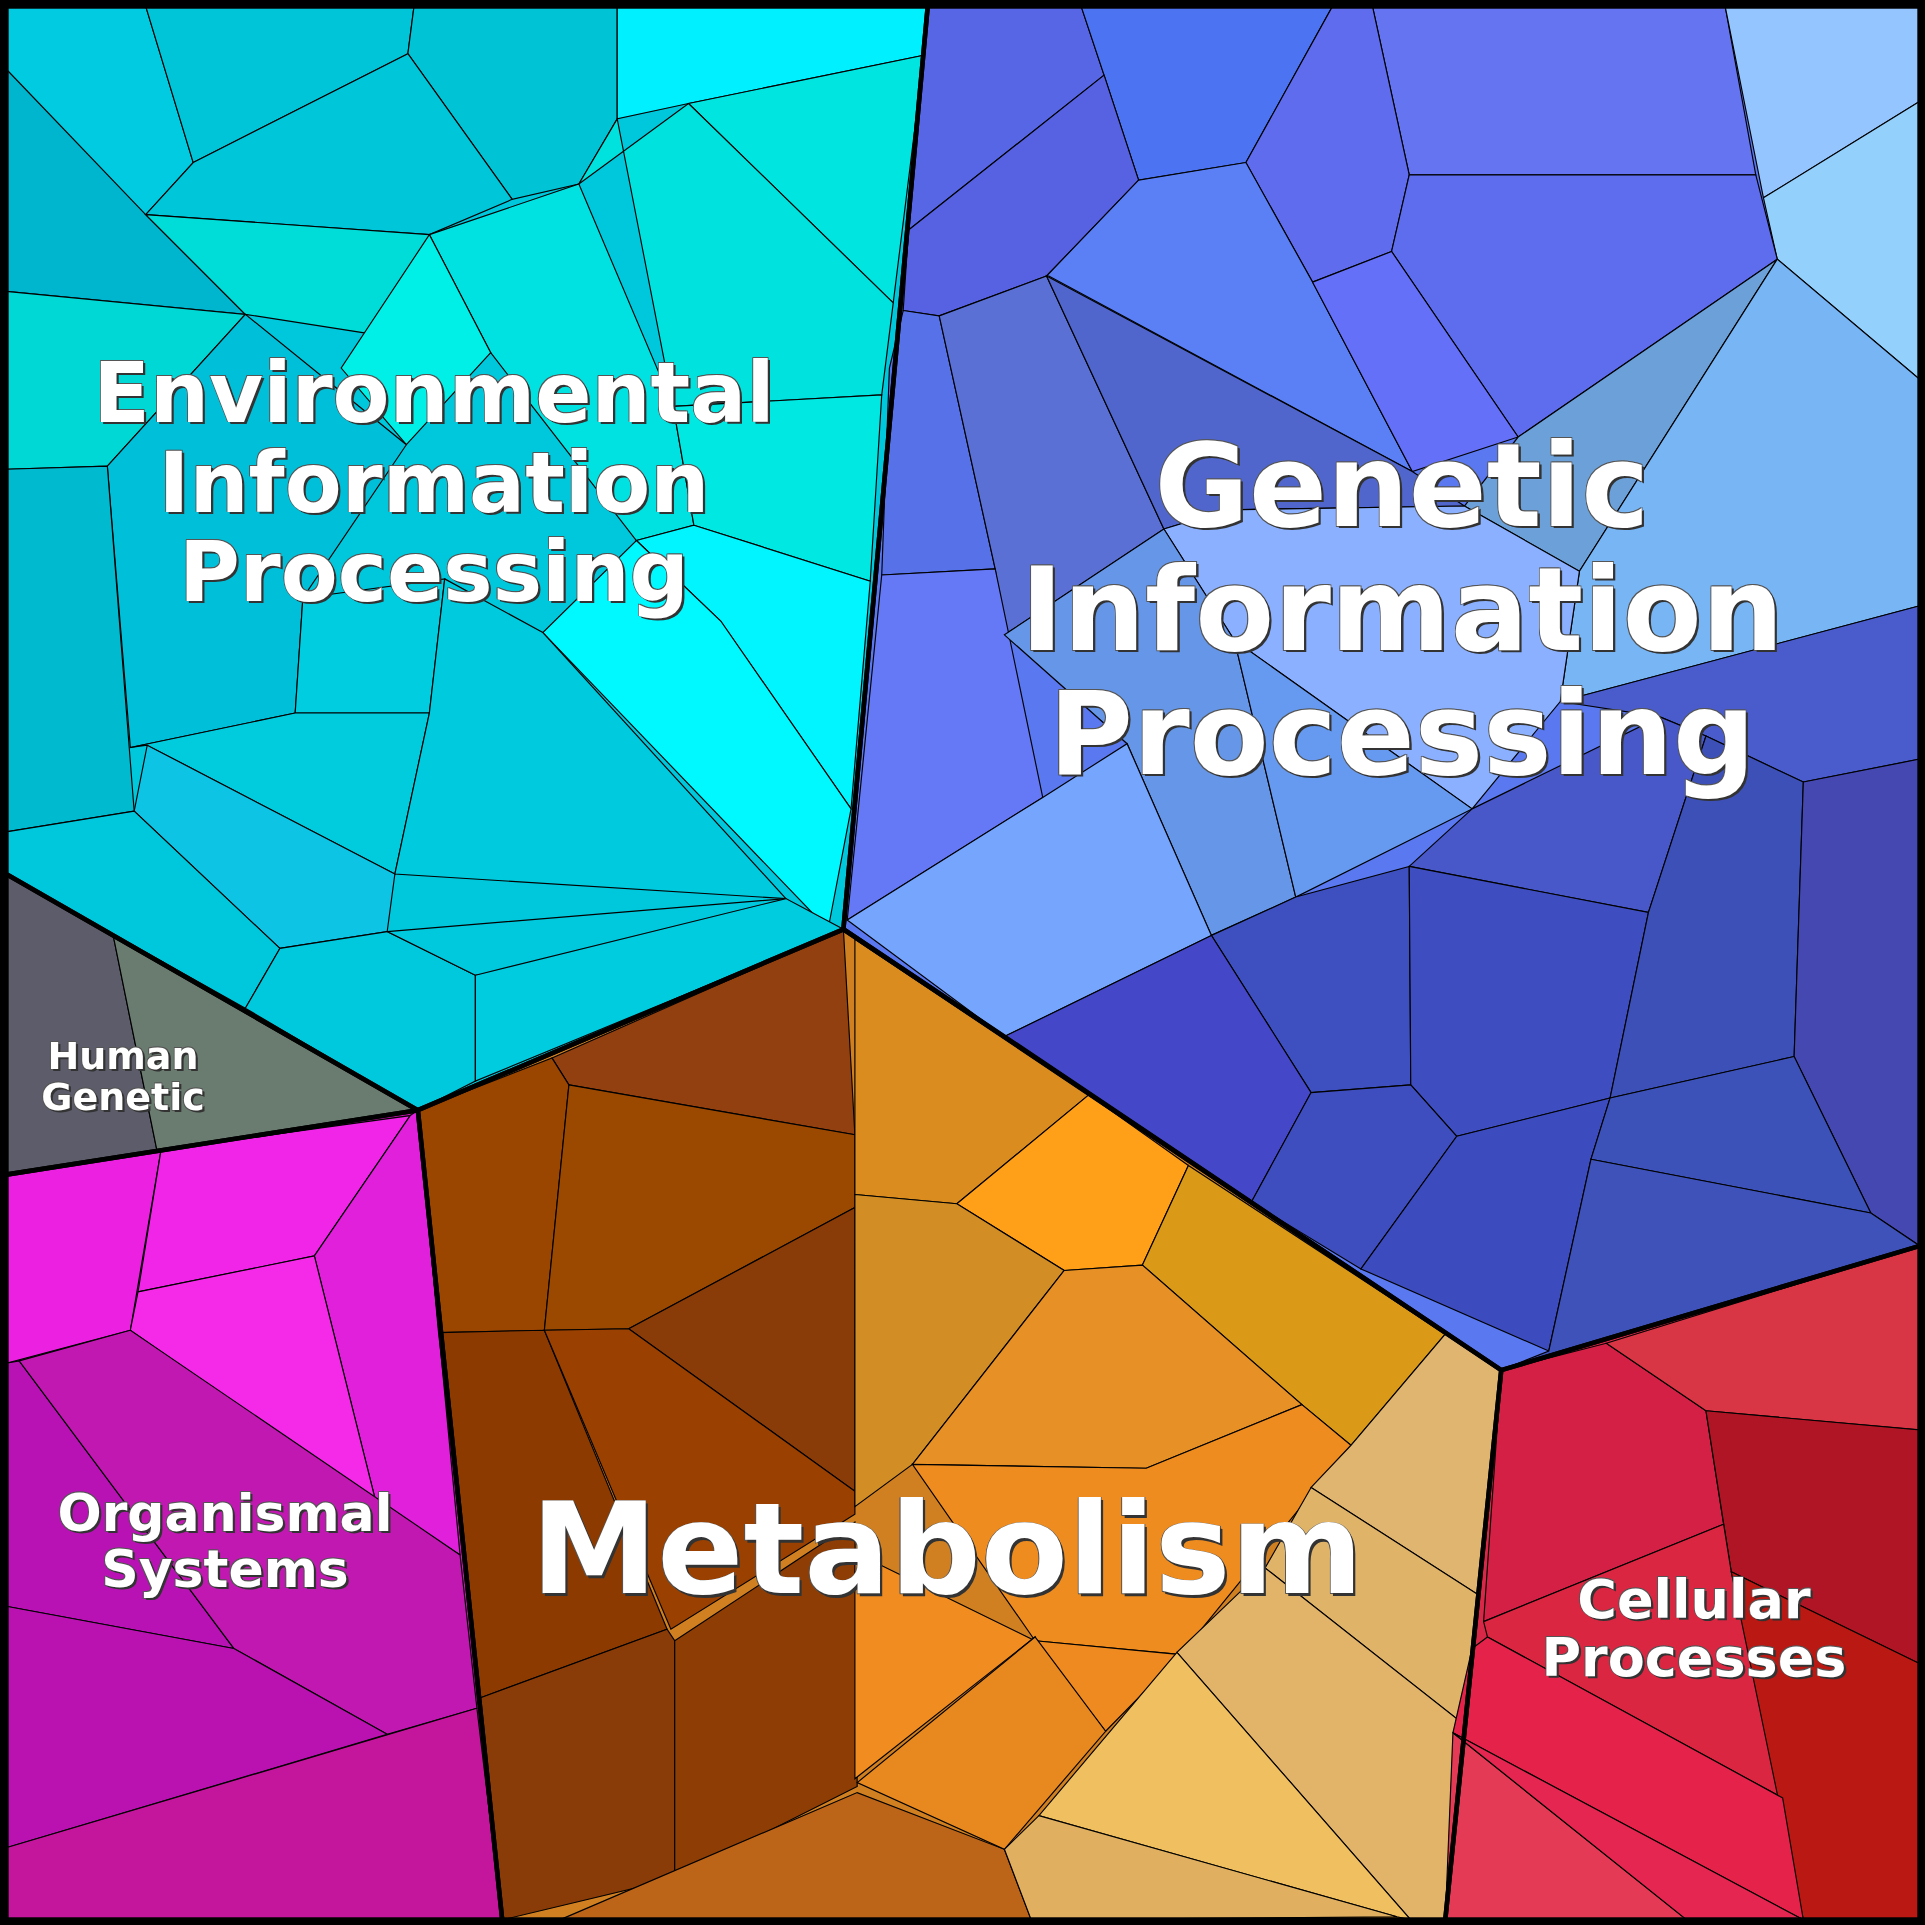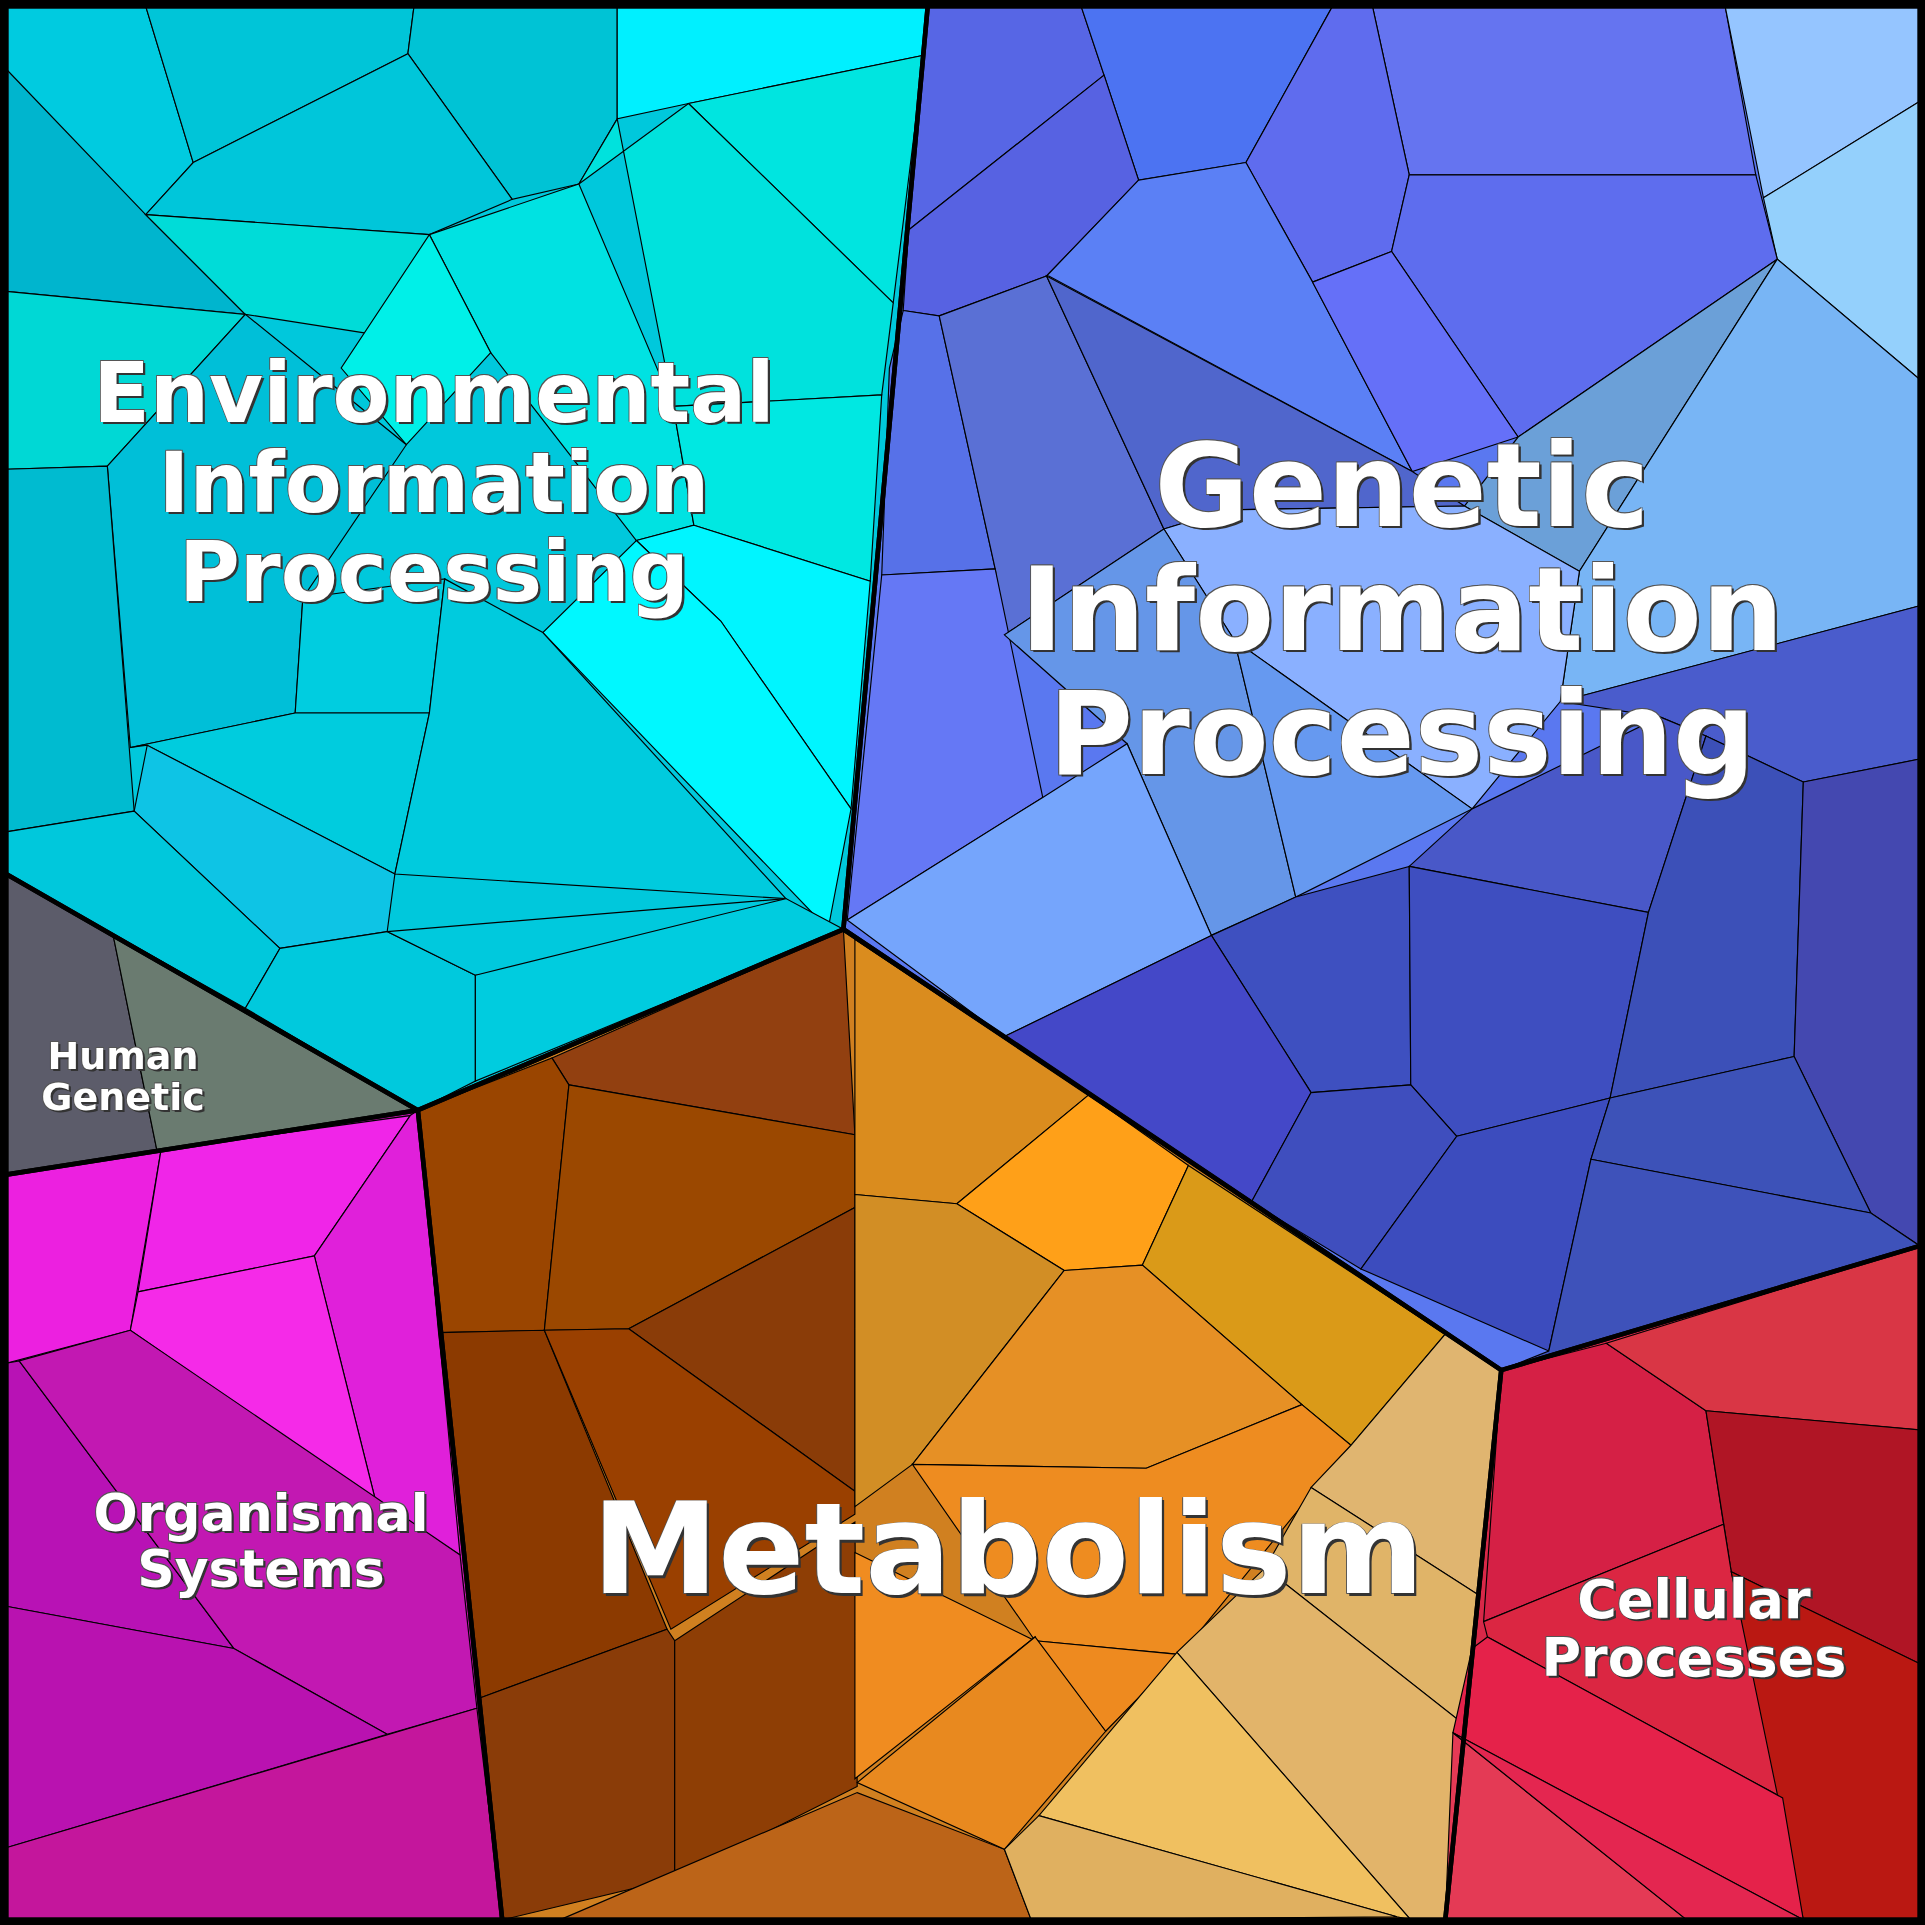--- a/index.html
+++ b/index.html
@@ -156,19 +156,19 @@
 
 <div id="labels-layer">
   <div class="label" style="left: 426px; top: 483px; font-size: 83px; margin-left: 8px;">Environmental
 Information
 Processing</div>
   <div class="label" style="left: 1402px; top: 610px; font-size: 115px;">Genetic
 Information
 Processing</div>
   <div class="label" style="left: 123px; top: 1077px; font-size: 38px;">Human
 Genetic</div>
-  <div class="label" style="left: 225px; top: 1541px; font-size: 52px; margin-left: 36px;">Organismal
+  <div class="label" style="left: 225px; top: 1541px; font-size: 52px;">Organismal
 Systems</div>
-  <div class="label" style="left: 1008px; top: 1550px; font-size: 127px;">Metabolism</div>
+  <div class="label" style="left: 947px; top: 1550px; font-size: 127px;">Metabolism</div>
   <div class="label" style="left: 1694px; top: 1629px; font-size: 54px;">Cellular
 Processes</div>
 </div>
 
 
 </body></html>

